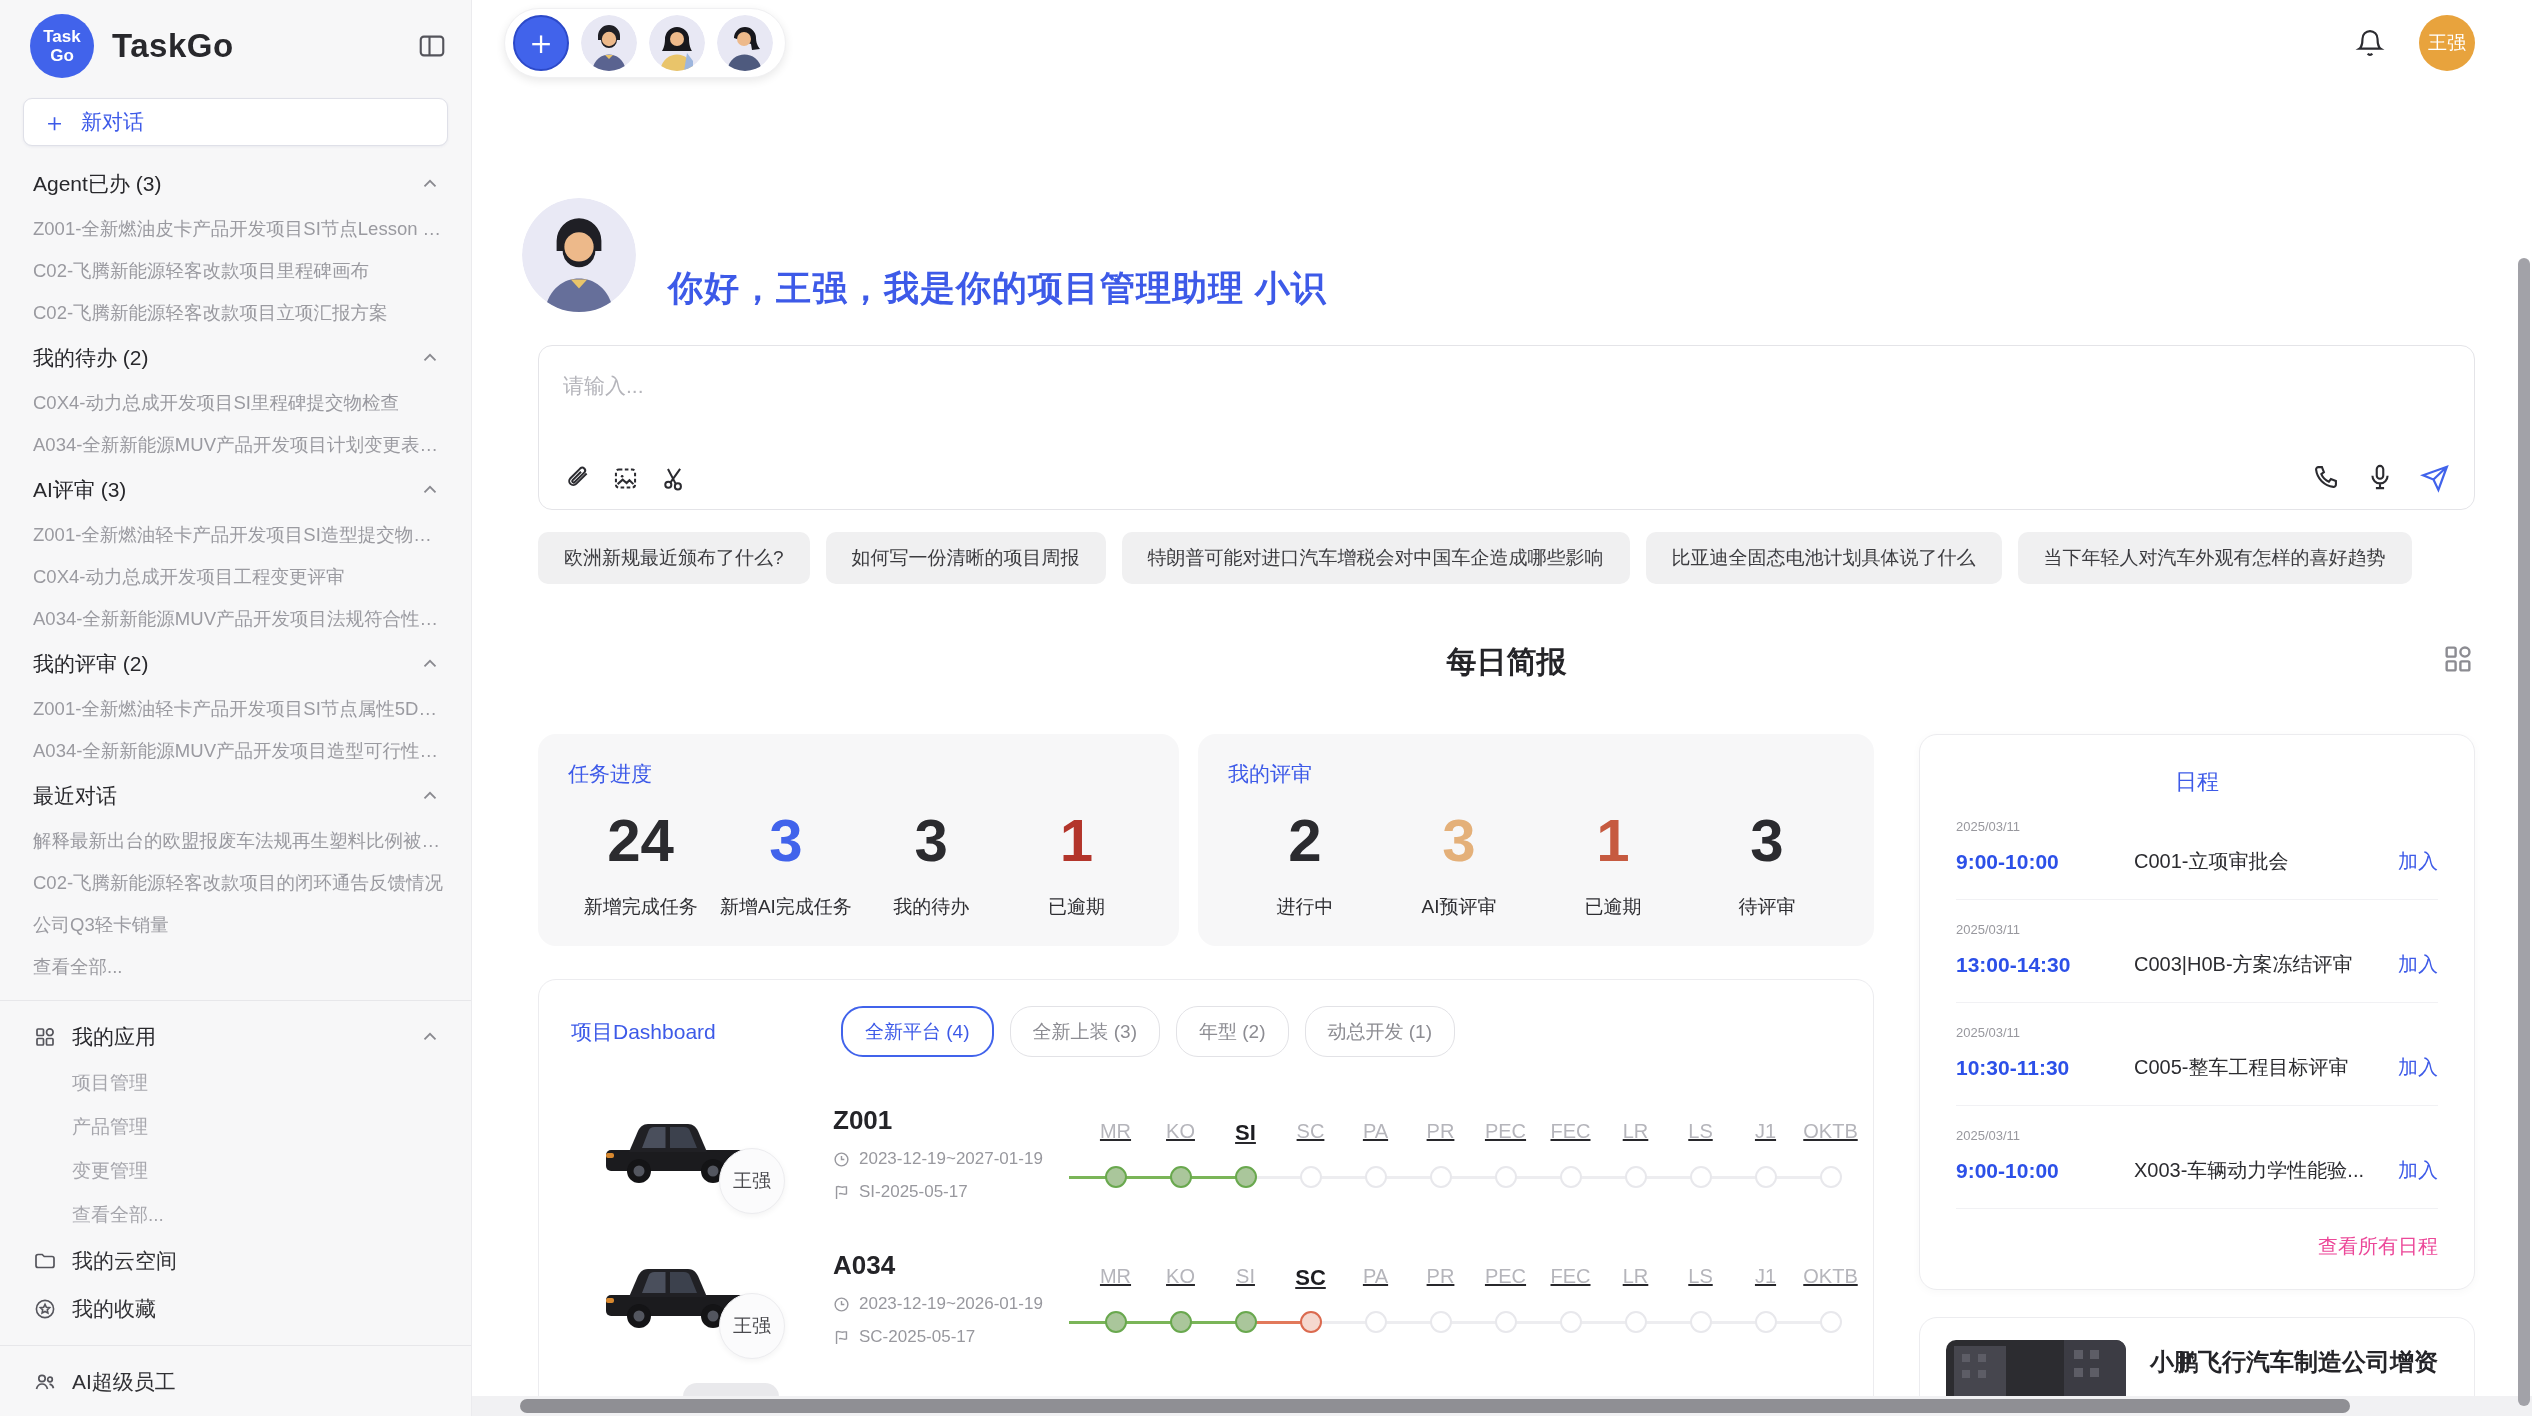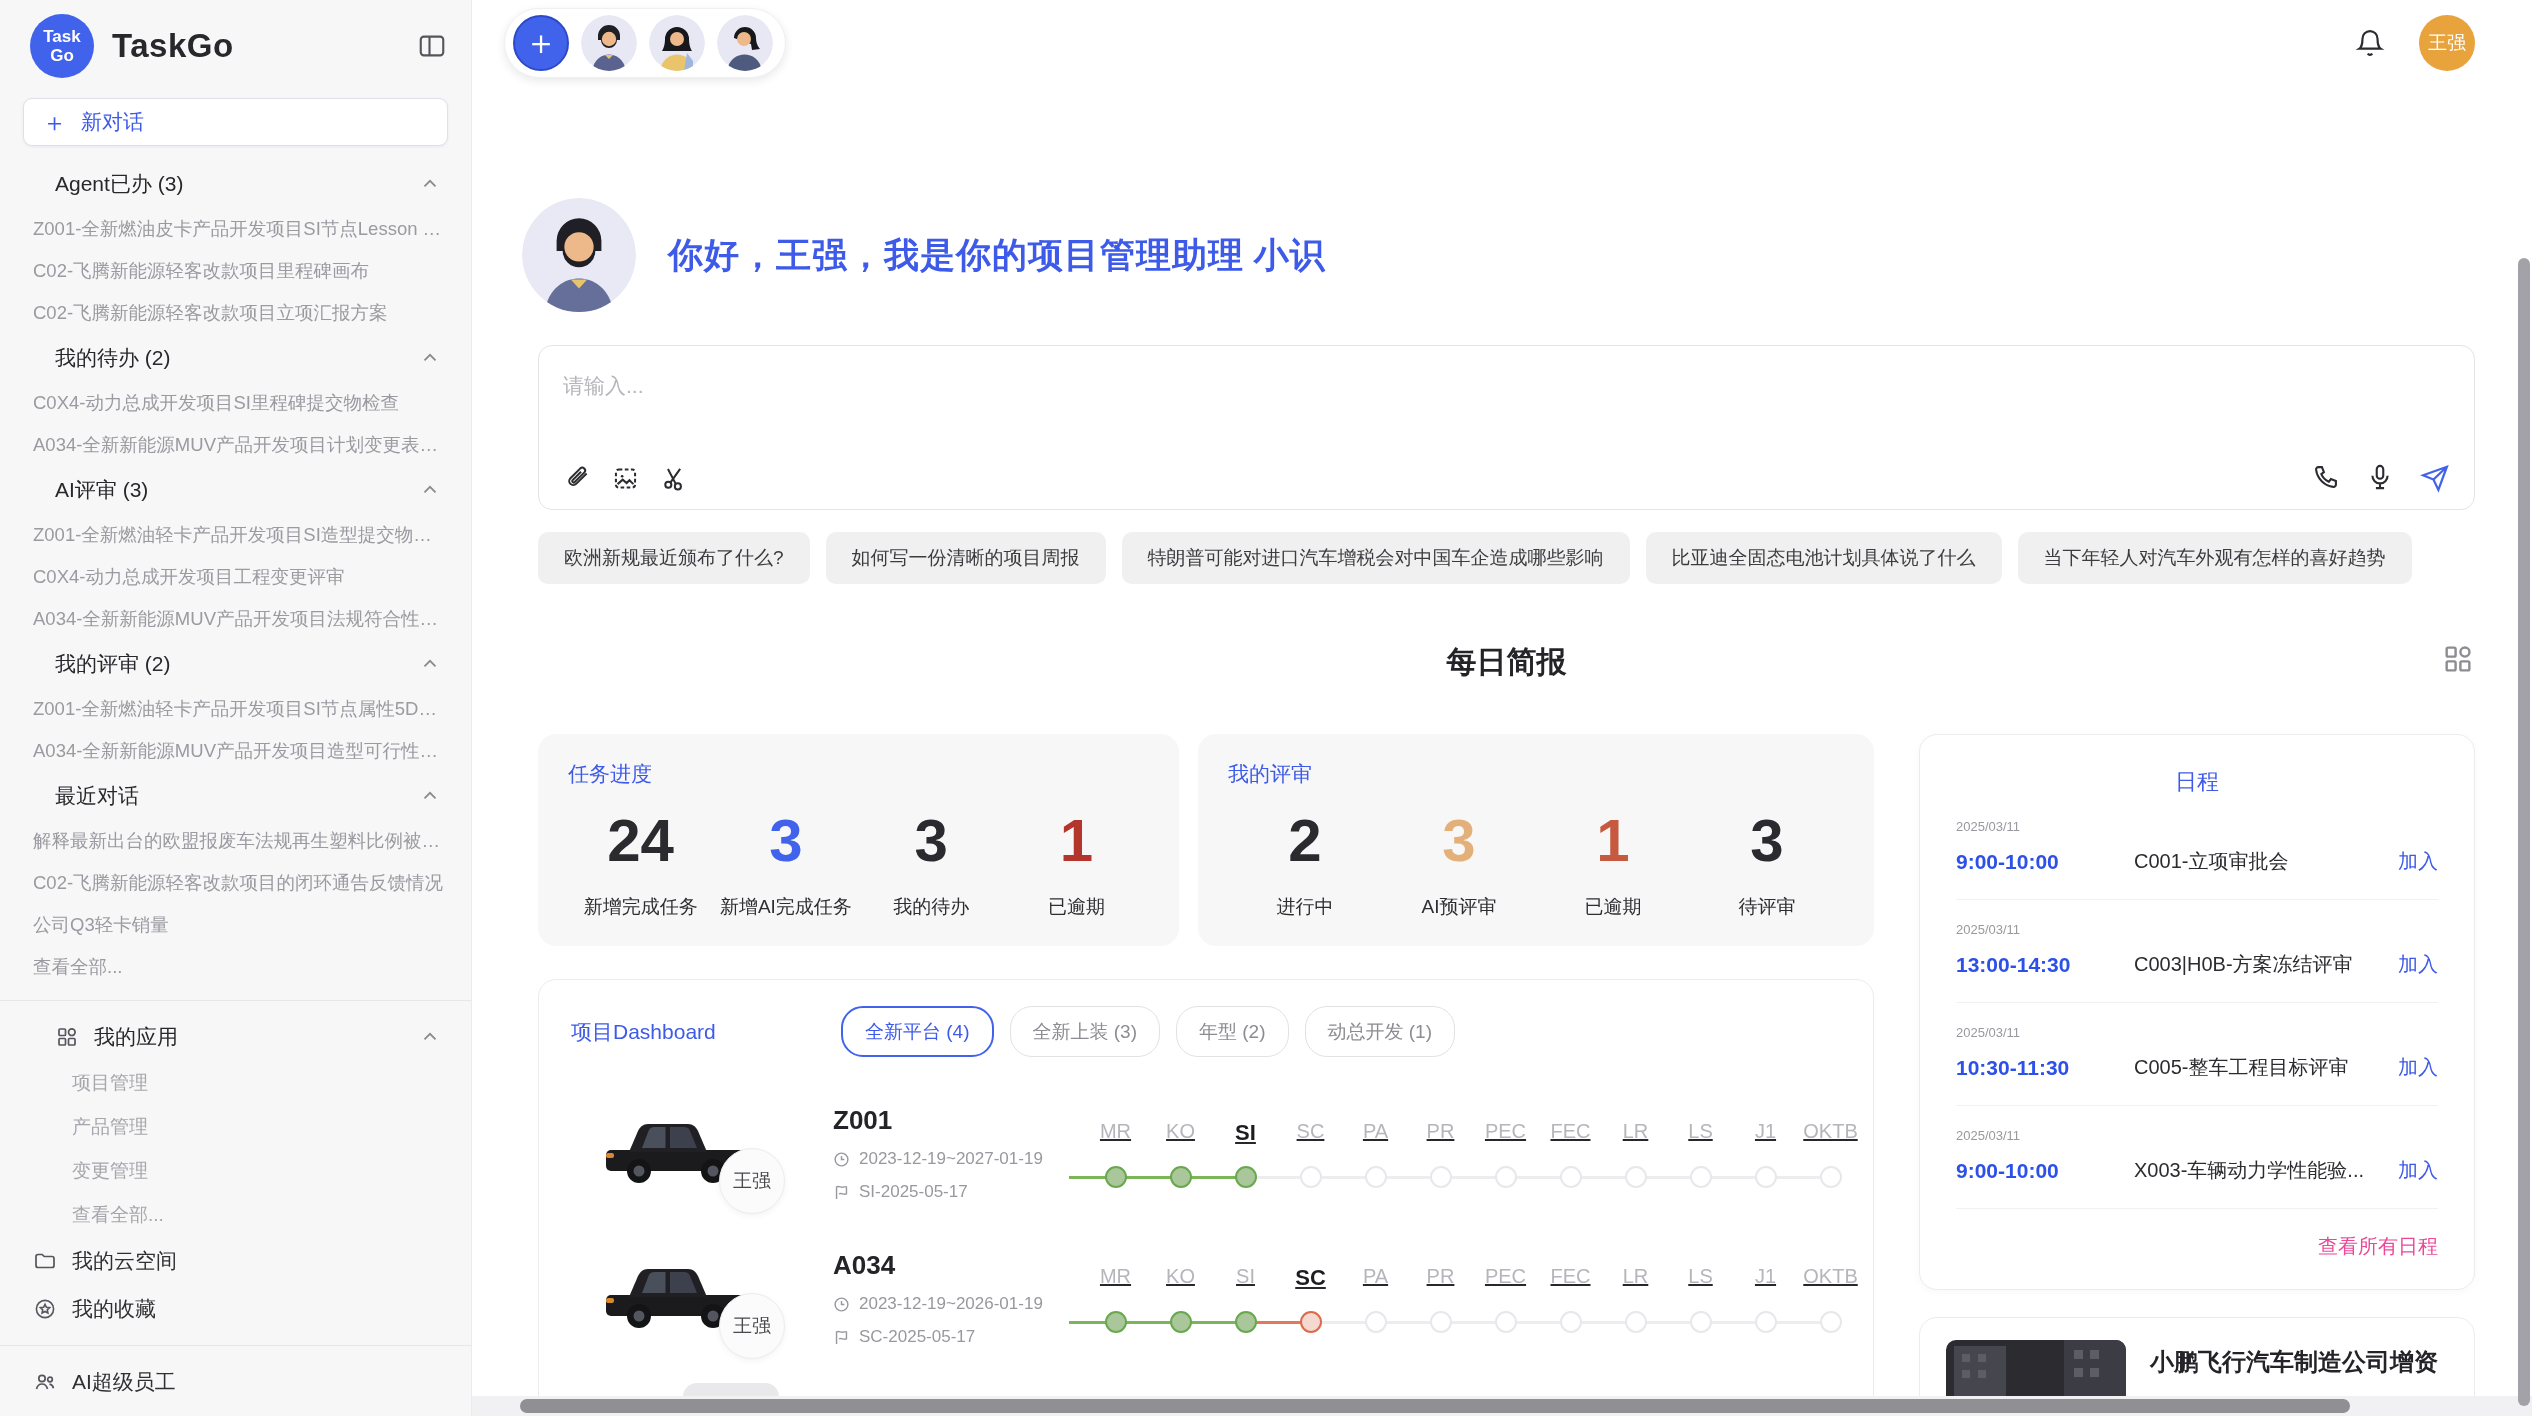--- a/index.html
+++ b/index.html
@@ -15,21 +15,21 @@
     display:flex; flex-direction:column; align-items:center; justify-content:center;
     font-size:17px; font-weight:700; line-height:19px; flex:none; }
   .app-title { font-size:33px; font-weight:700; margin-left:18px; letter-spacing:.5px; flex:1; }
   .icon-btn { background:none; border:none; cursor:pointer; display:flex; align-items:center; }
   .new-chat { margin:10px 23px 14px; height:48px; background:#fff; border:1px solid #dfe0e8;
     border-radius:9px; box-shadow:0 1px 3px rgba(40,50,120,.07); display:flex; align-items:center;
     padding:0 18px; color:#3d5ae8; font-size:21px; cursor:pointer; }
   .new-chat .plus { font-size:25px; margin-right:14px; font-weight:400; }
   .side-scroll { flex:1; overflow:hidden; padding-bottom:8px; }
   .sec-head { display:flex; align-items:center; padding:0 30px 0 33px; height:48px;
-    font-size:21px; color:#28282c; cursor:pointer;margin-left:22px; }
+    font-size:21px; color:#28282c; cursor:pointer; }
   .sec-head .sec-lbl { flex:1; }
   .side-item { padding:0 26px 0 33px; height:42px; line-height:42px; font-size:18.5px;
     color:#9a9aa0; white-space:nowrap; overflow:hidden; text-overflow:ellipsis; cursor:pointer; }
   .side-div { border-top:1px solid #e7e7ea; margin:12px 0; }
   .side-row { display:flex; align-items:center; gap:15px; padding:0 30px 0 33px; height:48px;
     font-size:21px; color:#303034; cursor:pointer; }
   .side-row svg { flex:none; }
   .side-row .row-lbl { flex:1; }
   .sub-item { padding-left:72px; height:44px; line-height:44px; font-size:19px; color:#a6a6ac;
     cursor:pointer; white-space:nowrap; overflow:hidden; text-overflow:ellipsis; }
@@ -39,21 +39,21 @@
   .topbar { display:flex; align-items:center; justify-content:space-between; padding-top:5px; height:80px; }
   .quick-pill { background:#fff; border:1px solid #f0f0f2; border-radius:40px; padding:6px 12px 6px 8px;
     box-shadow:0 3px 10px rgba(0,0,0,.09); display:flex; align-items:center; gap:12px; margin-left:-34px; }
   .plus-circle { width:56px; height:56px; border-radius:50%; background:#4163eb; border:2px solid #2c49c9;
     color:#fff; font-size:34px; font-weight:300; display:flex; align-items:center; justify-content:center; cursor:pointer; }
   .avatar { width:56px; height:56px; border-radius:50%; overflow:hidden; flex:none; cursor:pointer; }
   .top-right { display:flex; align-items:center; gap:34px; }
   .user-avatar { width:56px; height:56px; border-radius:50%; background:#e8a33d; color:#fff;
     font-size:19px; display:flex; align-items:center; justify-content:center; cursor:pointer; }
 
-  .hero { display:flex; align-items:center; margin-top:118px; margin-left:-16px;font-family:Liberation Serif, serif; }
+  .hero { display:flex; align-items:flex-end; margin-top:118px; margin-left:-16px; }
   .hero-avatar { width:114px; height:114px; border-radius:50%; overflow:hidden; flex:none; }
   .greeting { margin-left:32px; font-size:35px; font-weight:700; color:#3d5ae8; letter-spacing:1px; }
 
   .input-card { margin-top:33px; height:165px; border:1px solid #e4e4e8; border-radius:14px;
     background:#fff; display:flex; flex-direction:column; padding:14px 24px 16px; }
   .input-card textarea { border:none; outline:none; resize:none; flex:1; font-size:21px;
     font-family:inherit; color:#333; padding-top:12px; background:transparent; }
   .input-card textarea::placeholder { color:#b5b5bb; }
   .input-icons { display:flex; align-items:center; }
   .input-icons .left { display:flex; gap:22px; flex:1; }

